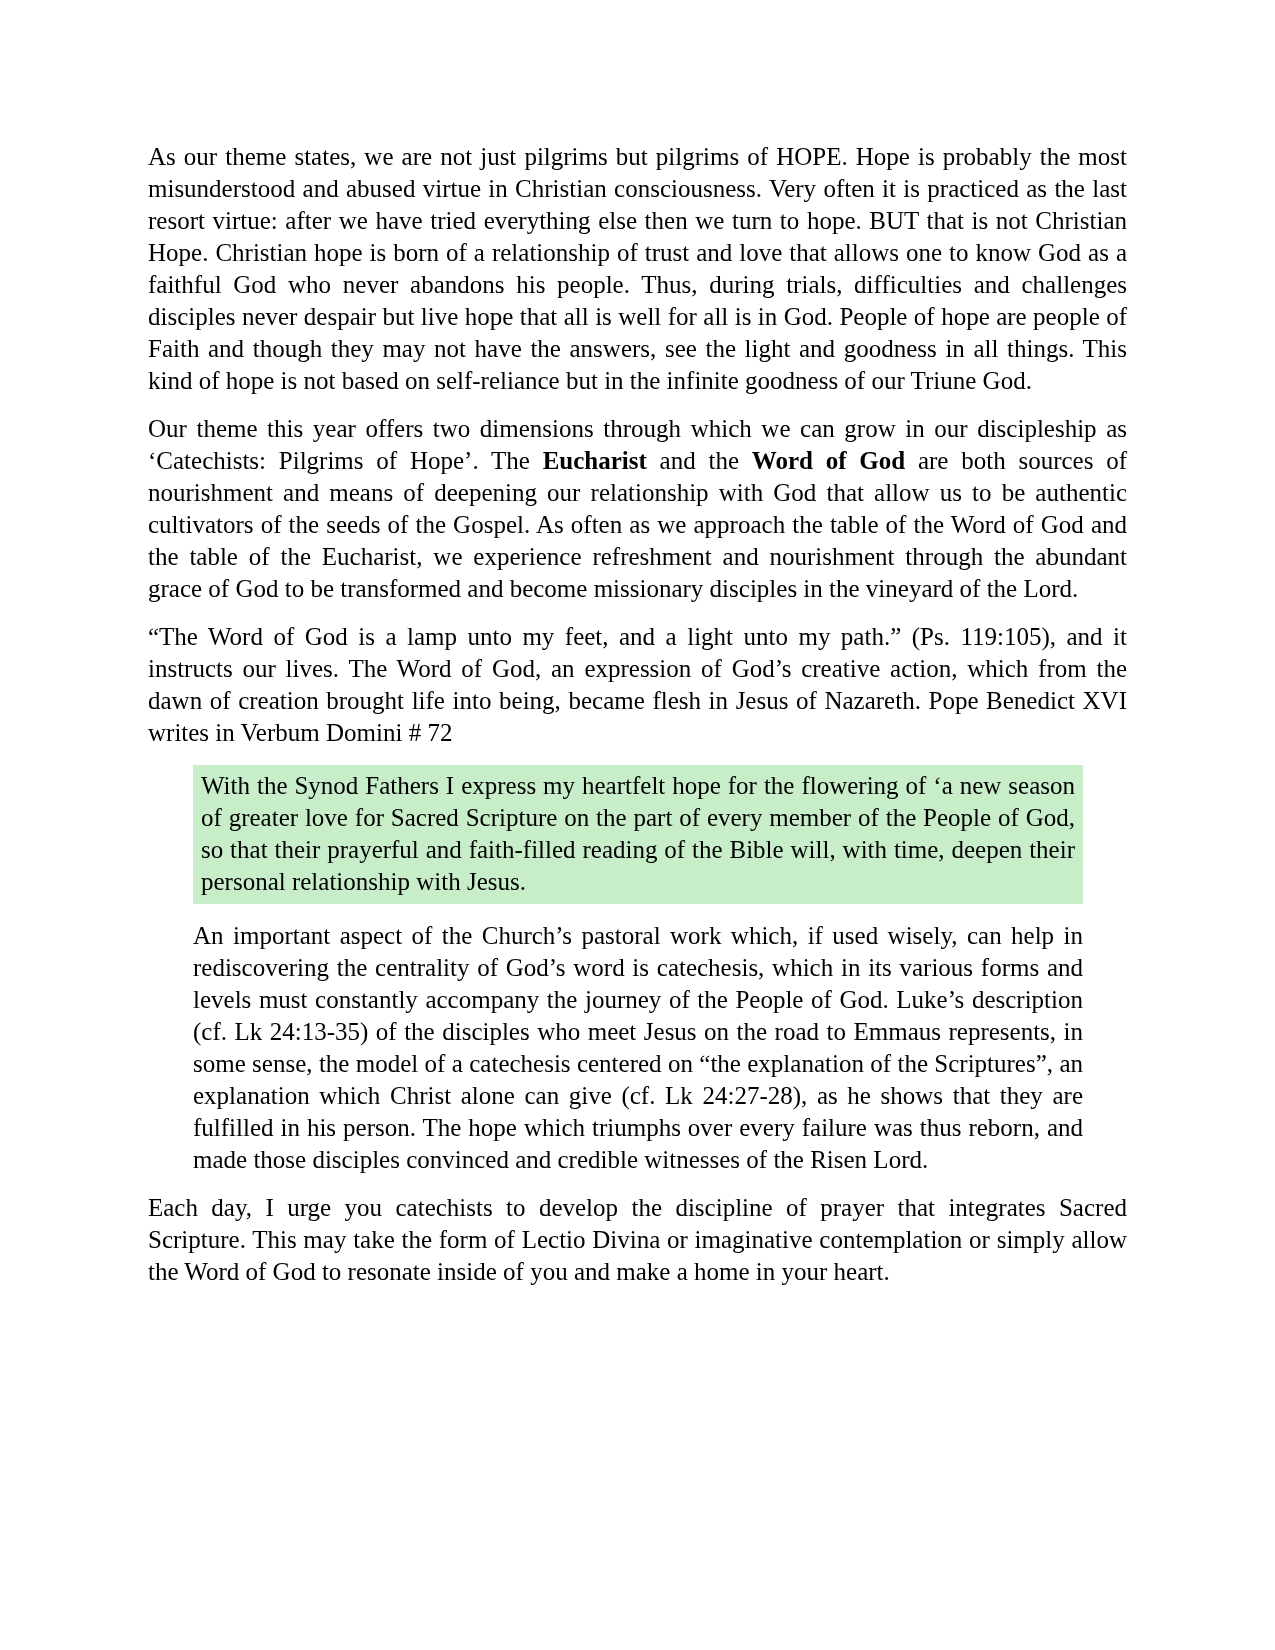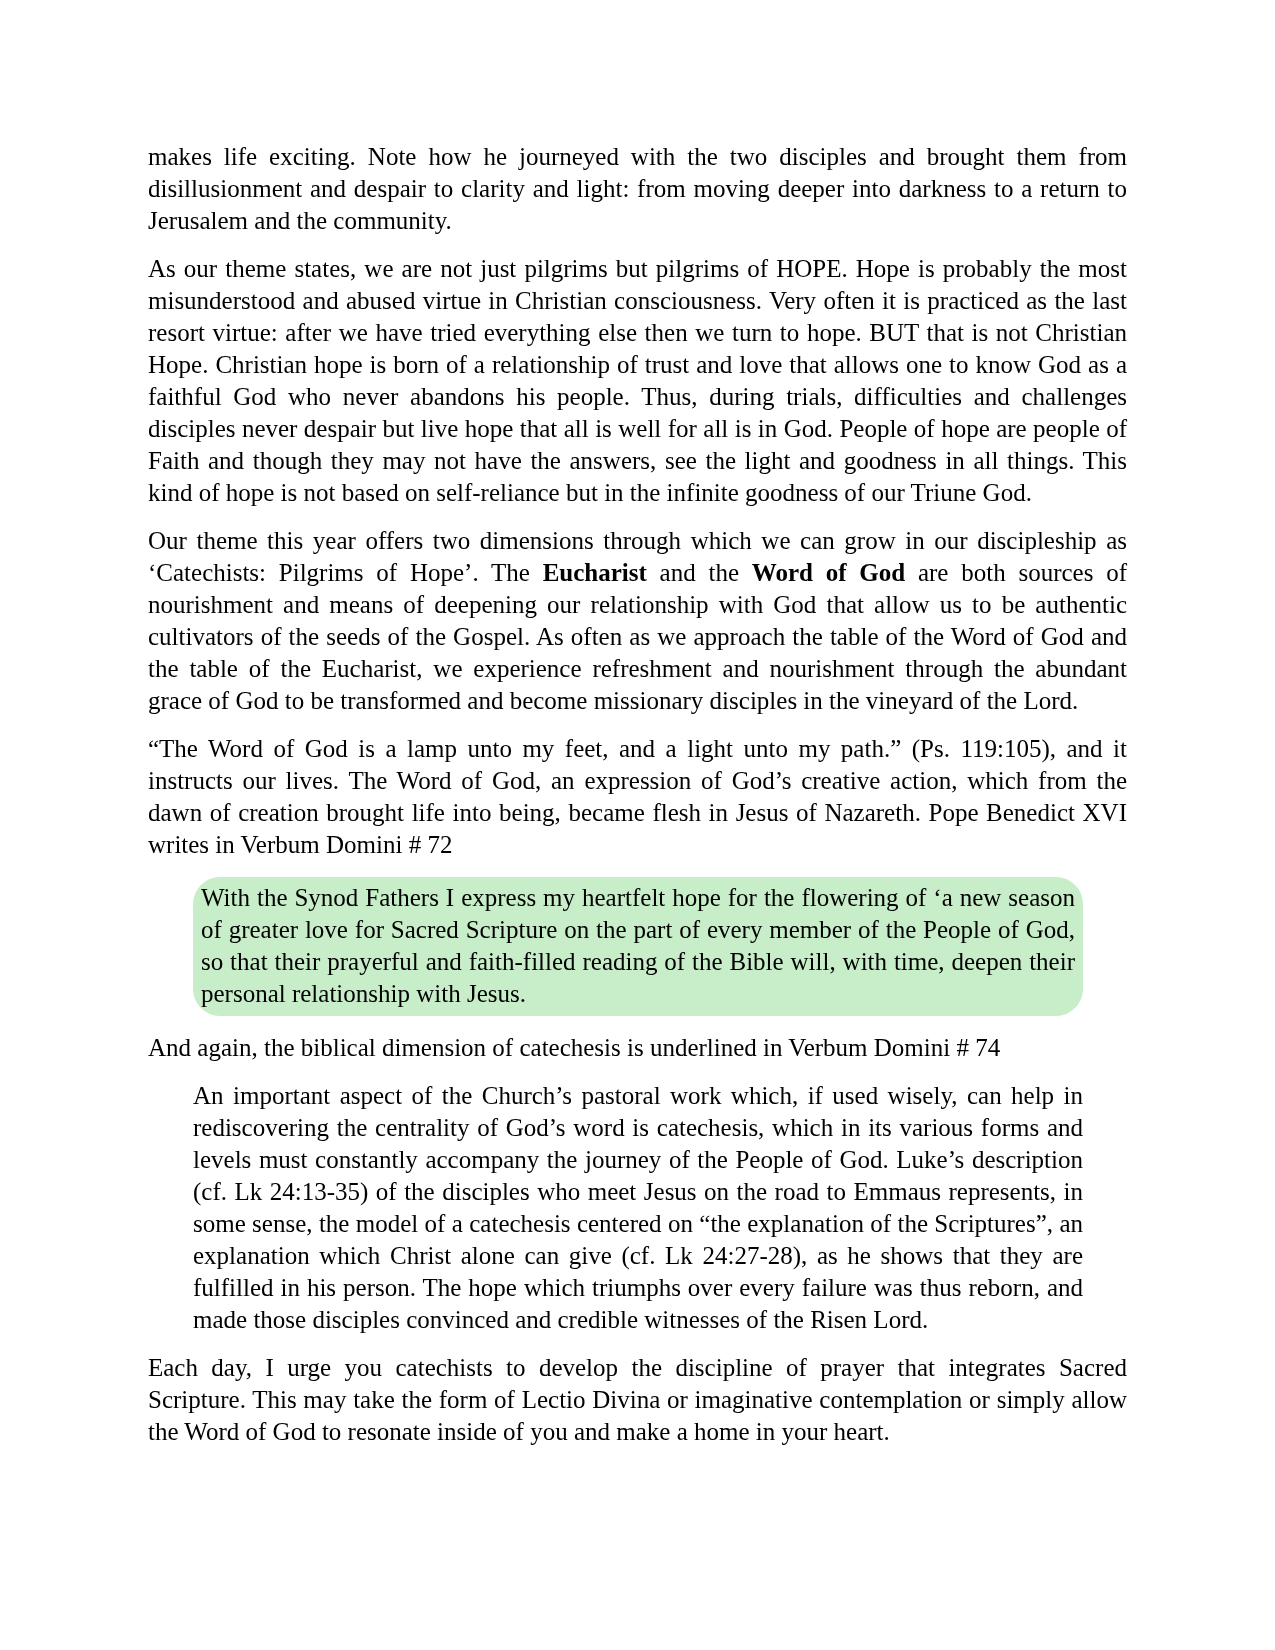--- a/index.html
+++ b/index.html
@@ -25,55 +25,48 @@
     margin: 0 0 16px 0;
     text-align: justify;
   }
   .para strong {
     font-weight: bold;
     margin-top: 40px;
   }
   .quote {
     margin-left: 45px;
     margin-right: 44px;
-    border-radius: 27px;
   }
   .quote.highlight {
     background: #c7edc9;
     padding: 5px 8px 6px 8px;
   }
 </style>
 </head>
 <body>
 
 <div class="page">
 
-  <p class="para">
-    <span>makes life exciting.  Note how he journeyed with the two disciples and brought them from disillusionment and despair to clarity and light: from moving deeper into darkness to a return to Jerusalem and the community.</span>
-  </p>
 
   <p class="para">
     <span>As our theme states, we are not just pilgrims but pilgrims of HOPE.  Hope is probably the most misunderstood and abused virtue in Christian consciousness.  Very often it is practiced as the last resort virtue: after we have tried everything else then we turn to hope.  BUT that is not Christian Hope.  Christian hope is born of a relationship of trust and love that allows one to know God as a faithful God who never abandons his people.  Thus, during trials, difficulties and challenges disciples never despair but live hope that all is well for all is in God.   People of hope are people of Faith and though they may not have the answers, see the light and goodness in all things.  This kind of hope is not based on self-reliance but in the infinite goodness of our Triune God.</span>
   </p>
 
   <p class="para">
     <span>Our theme this year offers two dimensions through which we can grow in our discipleship as ‘Catechists: Pilgrims of Hope’.  The </span><strong>Eucharist</strong><span> and the </span><strong>Word of God</strong><span> are both sources of nourishment and means of deepening our relationship with God that allow us to be authentic cultivators of the seeds of the Gospel.  As often as we approach the table of the Word of God and the table of the Eucharist, we experience refreshment and nourishment through the abundant grace of God to be transformed and become missionary disciples in the vineyard of the Lord.</span>
   </p>
 
   <p class="para">
     <span>“The Word of God is a lamp unto my feet, and a light unto my path.” (Ps. 119:105), and it instructs our lives.  The Word of God, an expression of God’s creative action, which from the dawn of creation brought life into being, became flesh in Jesus of Nazareth. Pope Benedict XVI writes in Verbum Domini # 72</span>
   </p>
 
   <p class="para quote highlight">
     <span>With the Synod Fathers I express my heartfelt hope for the flowering of ‘a new season of greater love for Sacred Scripture on the part of every member of the People of God, so that their prayerful and faith-filled reading of the Bible will, with time, deepen their personal relationship with Jesus.</span>
   </p>
 
-  <p class="para">
-    <span>And again, the biblical dimension of catechesis is underlined in Verbum Domini # 74</span>
-  </p>
 
   <p class="para quote">
     <span>An important aspect of the Church’s pastoral work which, if used wisely, can help in rediscovering the centrality of God’s word is catechesis, which in its various forms and levels must constantly accompany the journey of the People of God.  Luke’s description (cf. Lk 24:13-35) of the disciples who meet Jesus on the road to Emmaus represents, in some sense, the model of a catechesis centered on “the explanation of the Scriptures”, an explanation which Christ alone can give (cf. Lk 24:27-28), as he shows that they are fulfilled in his person. The hope which triumphs over every failure was thus reborn, and made those disciples convinced and credible witnesses of the Risen Lord.</span>
   </p>
 
   <p class="para">
     <span>Each day, I urge you catechists to develop the discipline of prayer that integrates Sacred Scripture.   This may take the form of Lectio Divina or imaginative contemplation or simply allow the Word of God to resonate inside of you and make a home in your heart.</span>
   </p>
 
 </div>

